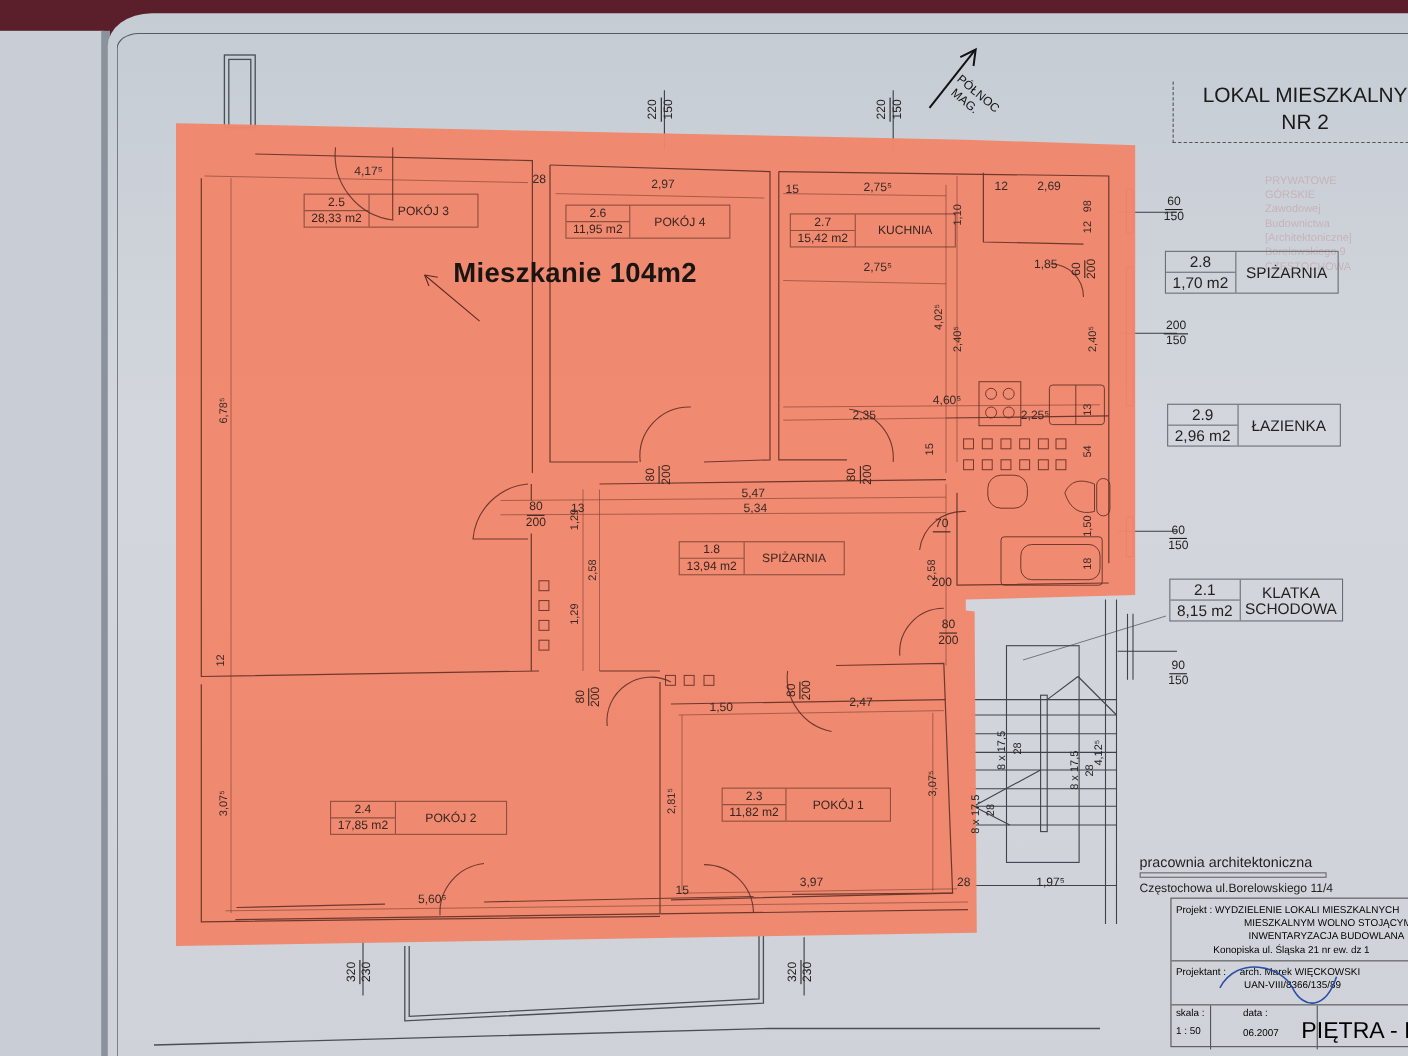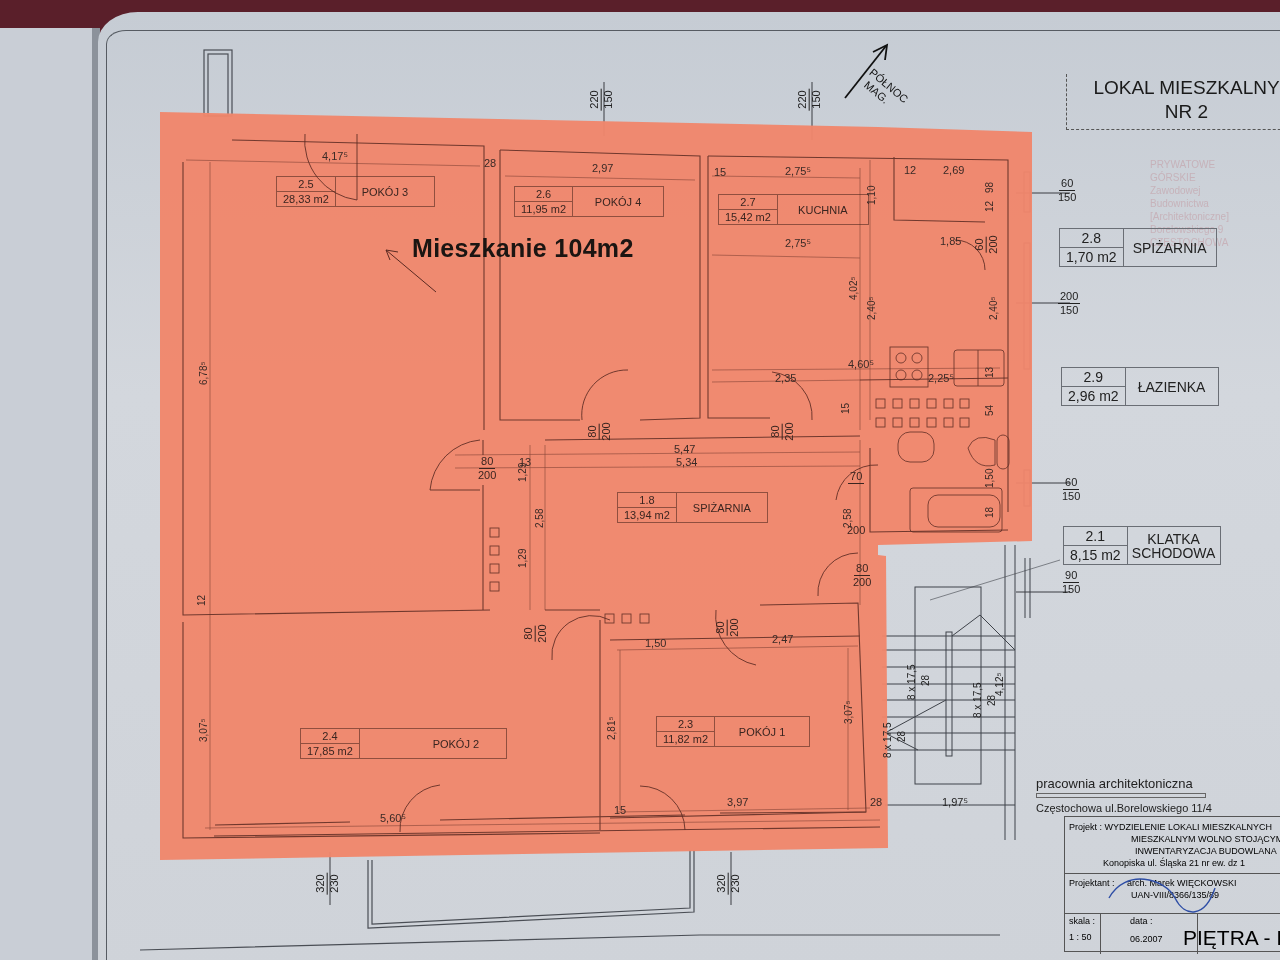--- a/index.html
+++ b/index.html
@@ -278,21 +278,21 @@
     </div>
   <div class="name" style="width:90px">KUCHNIA</div>
 </div>
 <div class="room-tag" style="left:617px;top:492px;">
   <div class="num">
       <span>1.8</span>
       <span>13,94 m2</span>
     </div>
   <div class="name" style="width:90px">SPIŻARNIA</div>
 </div>
-<div class="room-tag" style="left:300px;top:728px;gap:46px;">
+<div class="room-tag" style="left:300px;top:728px;">
   <div class="num">
       <span>2.4</span>
       <span>17,85 m2</span>
     </div>
   <div class="name" style="width:100px">POKÓJ 2</div>
 </div>
 <div class="room-tag" style="left:656px;top:716px;">
   <div class="num">
       <span>2.3</span>
       <span>11,82 m2</span>
@@ -330,21 +330,21 @@
     <span>150</span>
   </div>
 <div class="frac" style="left:1058px;top:290px;">
     <span>200</span>
     <span>150</span>
   </div>
 <div class="frac" style="left:1062px;top:476px;">
     <span>60</span>
     <span>150</span>
   </div>
-<div class="frac" style="left:1062px;top:569px;">
+<div class="frac" style="left:1062px;top:599px;">
     <span>90</span>
     <span>150</span>
   </div>
 
 <div class="frac rot" style="left:590px;top:86px;">
     <span>220</span>
     <span>150</span>
   </div>
 <div class="frac rot" style="left:798px;top:86px;">
     <span>220</span>

